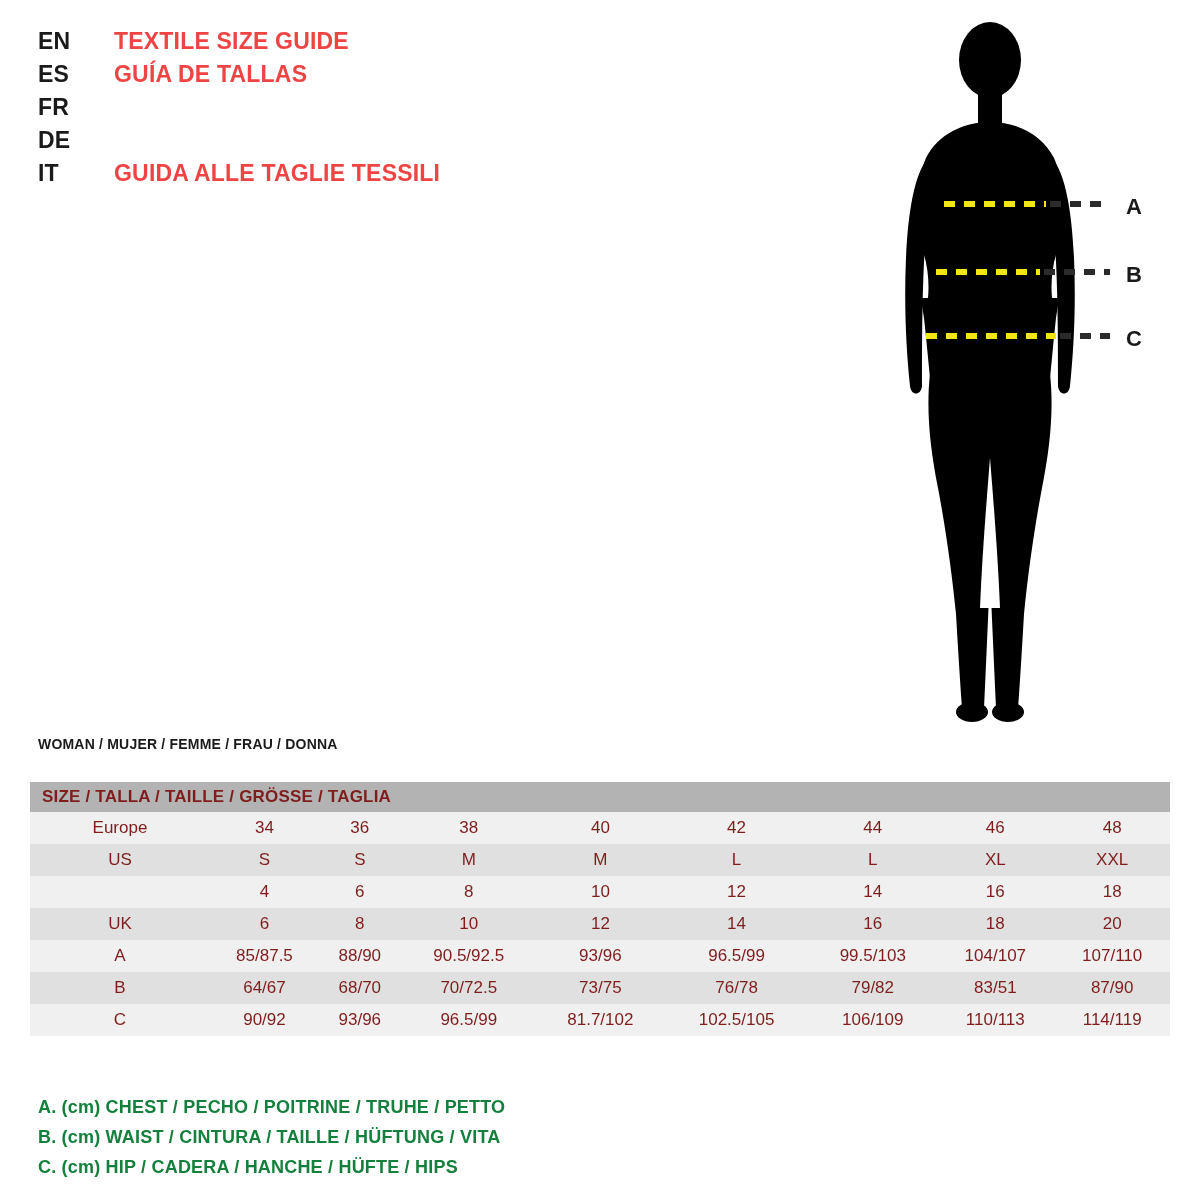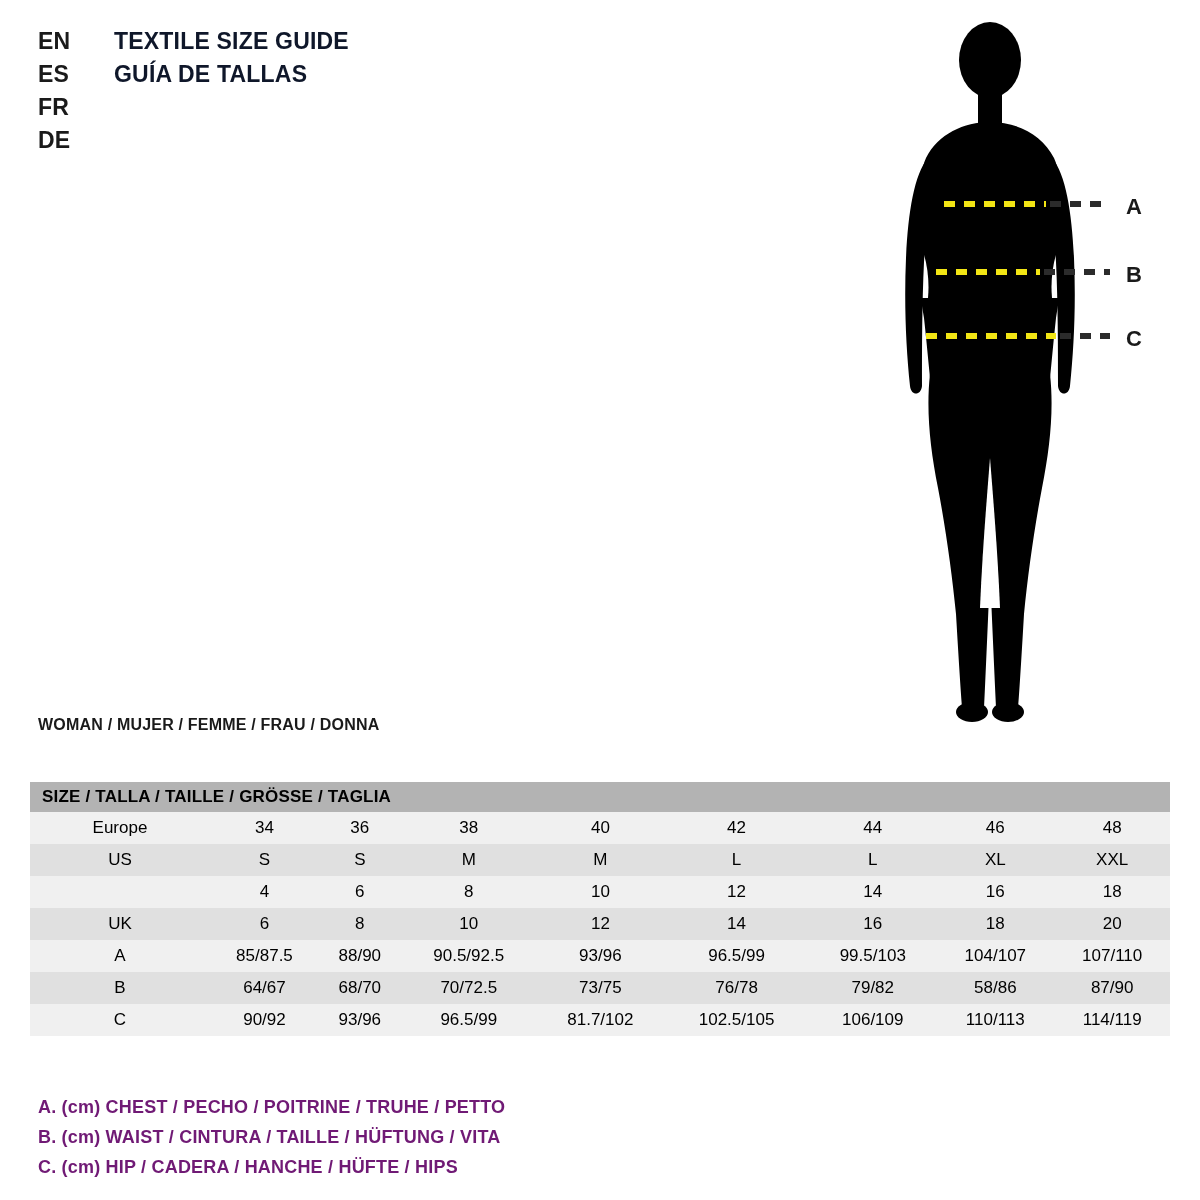--- a/index.html
+++ b/index.html
@@ -37,21 +37,21 @@
     width: 76px;
     font-size: 23px;
     font-weight: bold;
     letter-spacing: 0.2px;
     color: #1a1a1a;
   }
   .lang-text {
     font-size: 23px;
     font-weight: bold;
     letter-spacing: 0.2px;
-    color: #0f172a;
+    color: #ef4444;
     white-space: nowrap;
   }
 
   
   .figure-area {
     position: absolute;
     left: 860px;
     top: 18px;
     width: 330px;
     height: 720px;
@@ -66,34 +66,34 @@
     font-size: 22px;
     font-weight: bold;
     color: #1a1a1a;
     font-family: "Liberation Sans", sans-serif;
   }
 
   
   .table-title {
     position: absolute;
     left: 38px;
-    top: 716px;
-    font-size: 16px;
+    top: 736px;
+    font-size: 14px;
     font-weight: bold;
     letter-spacing: 0.2px;
     color: #1a1a1a;
   }
   table.size-table {
     position: absolute;
     left: 30px;
     top: 782px;
     width: 1140px;
     border-collapse: collapse;
     font-size: 17px;
-    color: #000000;
+    color: #7f1d1d;
   }
   table.size-table th,
   table.size-table td {
     padding: 0;
     height: 32px;
     font-weight: normal;
     text-align: center;
     vertical-align: middle;
   }
   table.size-table th.header-cell {
@@ -118,21 +118,21 @@
     position: absolute;
     left: 38px;
     top: 1092px;
     width: 800px;
   }
   .legend-line {
     font-size: 18px;
     font-weight: bold;
     letter-spacing: 0.2px;
     line-height: 30px;
-    color: #701a75;
+    color: #15803d;
     white-space: nowrap;
   }
 </style>
 </head>
 <body>
 
 <div class="page">
 
   <div class="lang-block">
     <div class="lang-row">
@@ -141,20 +141,24 @@
     </div>
     <div class="lang-row">
       <span class="lang-code">ES</span>
       <span class="lang-text">GUÍA DE TALLAS</span>
     </div>
     <div class="lang-row">
       <span class="lang-code">FR</span>
     </div>
     <div class="lang-row">
       <span class="lang-code">DE</span>
+    </div>
+    <div class="lang-row">
+      <span class="lang-code">IT</span>
+      <span class="lang-text">GUIDA ALLE TAGLIE TESSILI</span>
     </div>
   </div>
 
   <div class="figure-area">
     <svg class="figure-svg" width="330" height="720" viewBox="0 0 330 720">
 
       <ellipse cx="130" cy="42" rx="31" ry="38" fill="#000000"></ellipse>
 
       <rect x="118" y="74" width="24" height="34" fill="#000000"></rect>
 
@@ -276,21 +280,21 @@
         <td>107/110</td>
       </tr>
       <tr class="row-dark">
         <td class="row-label">B</td>
         <td>64/67</td>
         <td>68/70</td>
         <td>70/72.5</td>
         <td>73/75</td>
         <td>76/78</td>
         <td>79/82</td>
-        <td>58/86</td>
+        <td>83/51</td>
         <td>87/90</td>
       </tr>
       <tr class="row-light">
         <td class="row-label">C</td>
         <td>90/92</td>
         <td>93/96</td>
         <td>96.5/99</td>
         <td>81.7/102</td>
         <td>102.5/105</td>
         <td>106/109</td>

